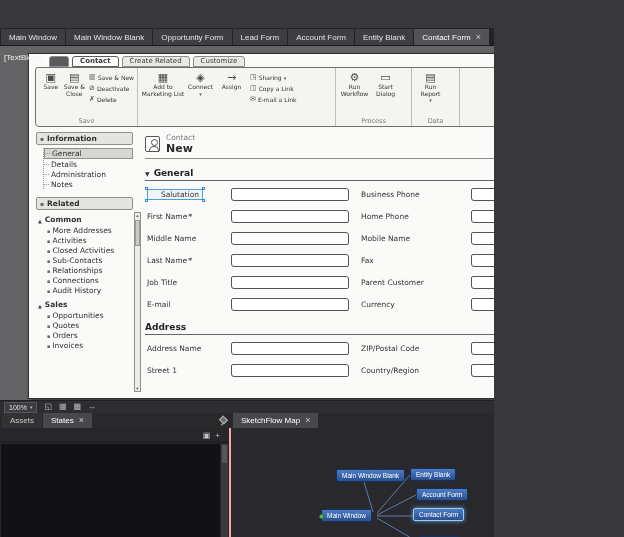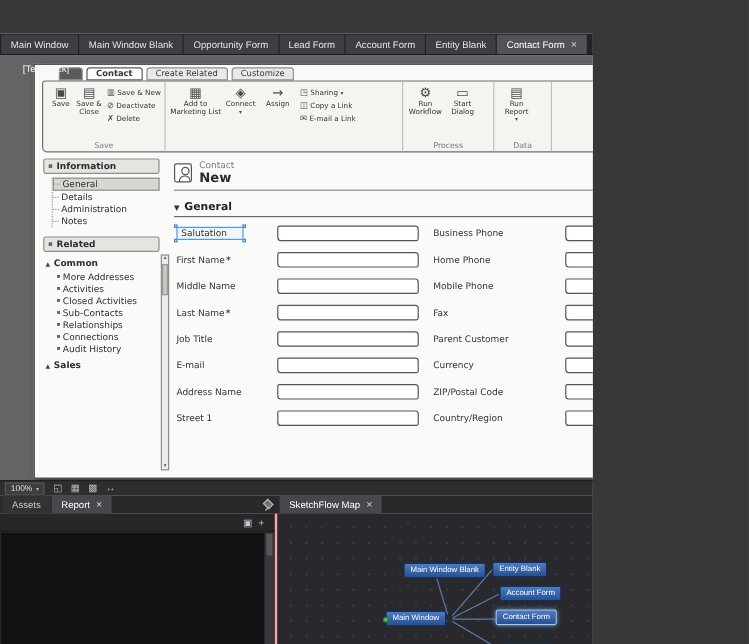--- a/index.html
+++ b/index.html
@@ -10,21 +10,21 @@
   
   .doc-tabbar { position:absolute; left:0; top:0; width:624px; height:18px; background:#232326;
                 display:flex; gap:1px; padding:1px 0 0 1px; border-bottom:1px solid #1b1b1d; }
   .dtab { background:#3e3e42; color:#e4e4e4; font-size:8px; padding:0 8px; display:flex;
           align-items:center; gap:5px; white-space:nowrap; }
   .dtab.active { background:#525257; color:#fff; }
   .dclose { color:#cfcfcf; font-size:9px; line-height:8px; }
 
   
   .design-area { position:absolute; left:0; top:18px; width:624px; height:354px; background:#646467; }
-  .breadcrumb { position:absolute; left:19px; top:7px; font-size:8px; color:#f2f2f2; z-index:4; }
+  .breadcrumb { position:absolute; left:4px; top:7px; font-size:8px; color:#f2f2f2; z-index:4; }
   .page { position:absolute; left:28px; top:7px; width:585px; height:346px; background:#fafaf8;
           border:1px solid #2e2e2e; box-shadow:3px 3px 6px rgba(0,0,0,.45); overflow:hidden;
           font-family:"DejaVu Sans", sans-serif; color:#333; }
 
   
   .ribbon-tabs { position:absolute; left:20px; top:2px; height:11px; display:flex; gap:3px; font-size:7px; }
   .rtab { border:1px solid #8d8d8d; background:#e9e9e6; color:#3a3a3a; padding:0 7px; line-height:9px;
           border-radius:3px 3px 0 0; }
   .rtab.file { background:#5a5a5c; width:20px; }
   .rtab.active { background:#fdfdfc; border-color:#5d5d5d; font-weight:bold; }
@@ -97,21 +97,21 @@
   .req { font-weight:bold; color:#4a4a4a; margin-left:1px; }
   .fbox { width:118px; height:13px; border:1px solid #555; background:#fff;
           border-radius:2px 3px 2px 3px; position:relative; }
   .mag { position:absolute; right:1px; top:1px; width:10px; height:9px; border:1px solid #666;
          background:#ececea; border-radius:1px; }
   .mag::before { content:""; position:absolute; left:2px; top:1px; width:4px; height:4px;
                  border:1px solid #444; border-radius:50%; }
   .mag::after { content:""; position:absolute; left:6px; top:5px; width:3px; border-top:1px solid #444;
                 transform:rotate(45deg); }
   .adorner { position:relative; display:inline-block; min-width:56px; border:1px solid #4f9be0;
-             background:rgba(120,180,240,.07); padding:0 3px; }
+             background:rgba(120,180,240,.07); padding:0 3px;text-align:right; }
   .h { position:absolute; width:3px; height:3px; background:#fff; border:1px solid #3b82d0; }
   .h.tl{left:-3px;top:-3px;} .h.tr{right:-3px;top:-3px;} .h.bl{left:-3px;bottom:-3px;} .h.br{right:-3px;bottom:-3px;}
 
   .form-scroll { position:absolute; right:4px; top:116px; width:11px; height:224px;
                  border:1px solid #777; background:#efefec; font-size:6px; color:#444; }
   .fs-up { position:absolute; top:0; left:0; right:0; height:9px; border-bottom:1px solid #888; text-align:center; line-height:8px; }
   .fs-thumb { position:absolute; top:11px; left:1px; right:1px; height:26px; background:#d2d2ce; border:1px solid #8e8e8b; }
   .fs-down { position:absolute; bottom:0; left:0; right:0; height:9px; border-top:1px solid #888; text-align:center; line-height:9px; }
 
   
@@ -349,20 +349,38 @@
           <div class="sb-item">
               <span class="bullet">▪</span>
               <span>Audit History</span>
             </div>
         </div>
 
         <div class="sb-group">
           <span class="tree">▲</span>
           <span>Sales</span>
         </div>
+        <div class="sb-sub">
+          <div class="sb-item">
+              <span class="bullet">▪</span>
+              <span>Opportunities</span>
+            </div>
+          <div class="sb-item">
+              <span class="bullet">▪</span>
+              <span>Quotes</span>
+            </div>
+          <div class="sb-item">
+              <span class="bullet">▪</span>
+              <span>Orders</span>
+            </div>
+          <div class="sb-item">
+              <span class="bullet">▪</span>
+              <span>Invoices</span>
+            </div>
+        </div>
       </div>
 
       <div class="sb-scrollbar">
         <span class="sbu">▴</span>
         <span class="sbt"></span>
         <span class="sbd">▾</span>
       </div>
 
       <div class="mainform">
         <div class="form-header">
@@ -404,21 +422,21 @@
           <div class="flabel"><span>Business Phone</span></div>
           <div class="fbox"></div>
 
           <div class="flabel"><span>First Name</span><span class="req">*</span></div>
           <div class="fbox"></div>
           <div class="flabel"><span>Home Phone</span></div>
           <div class="fbox"></div>
 
           <div class="flabel"><span>Middle Name</span></div>
           <div class="fbox"></div>
-          <div class="flabel"><span>Mobile Phone</span></div>
+          <div class="flabel"><span>Mobile Name</span></div>
           <div class="fbox"></div>
 
           <div class="flabel"><span>Last Name</span><span class="req">*</span></div>
           <div class="fbox"></div>
           <div class="flabel"><span>Fax</span></div>
           <div class="fbox"></div>
 
           <div class="flabel"><span>Job Title</span></div>
           <div class="fbox"></div>
           <div class="flabel"><span>Parent Customer</span></div>
@@ -426,20 +444,23 @@
               <span class="mag"></span>
             </div>
 
           <div class="flabel"><span>E-mail</span></div>
           <div class="fbox"></div>
           <div class="flabel"><span>Currency</span></div>
           <div class="fbox">
               <span class="mag"></span>
             </div>
 
+          <div class="sect">
+            <span>Address</span>
+          </div>
 
           <div class="flabel"><span>Address Name</span></div>
           <div class="fbox"></div>
           <div class="flabel"><span>ZIP/Postal Code</span></div>
           <div class="fbox"></div>
 
           <div class="flabel"><span>Street 1</span></div>
           <div class="fbox"></div>
           <div class="flabel"><span>Country/Region</span></div>
           <div class="fbox"></div>
@@ -462,21 +483,21 @@
     <span class="zicon">◱</span>
     <span class="zicon">▦</span>
     <span class="zicon">▩</span>
     <span class="zicon">↔</span>
   </div>
 
   <div class="panel-tabbar">
     <div class="ptab-group left">
       <div class="ptab">Assets</div>
       <div class="ptab active">
-        <span>Report</span>
+        <span>States</span>
         <span class="pclose">×</span>
       </div>
     </div>
     <span class="pin pin-left"></span>
     <div class="ptab-group right">
       <div class="ptab active">
         <span>SketchFlow Map</span>
         <span class="pclose">×</span>
       </div>
     </div>

